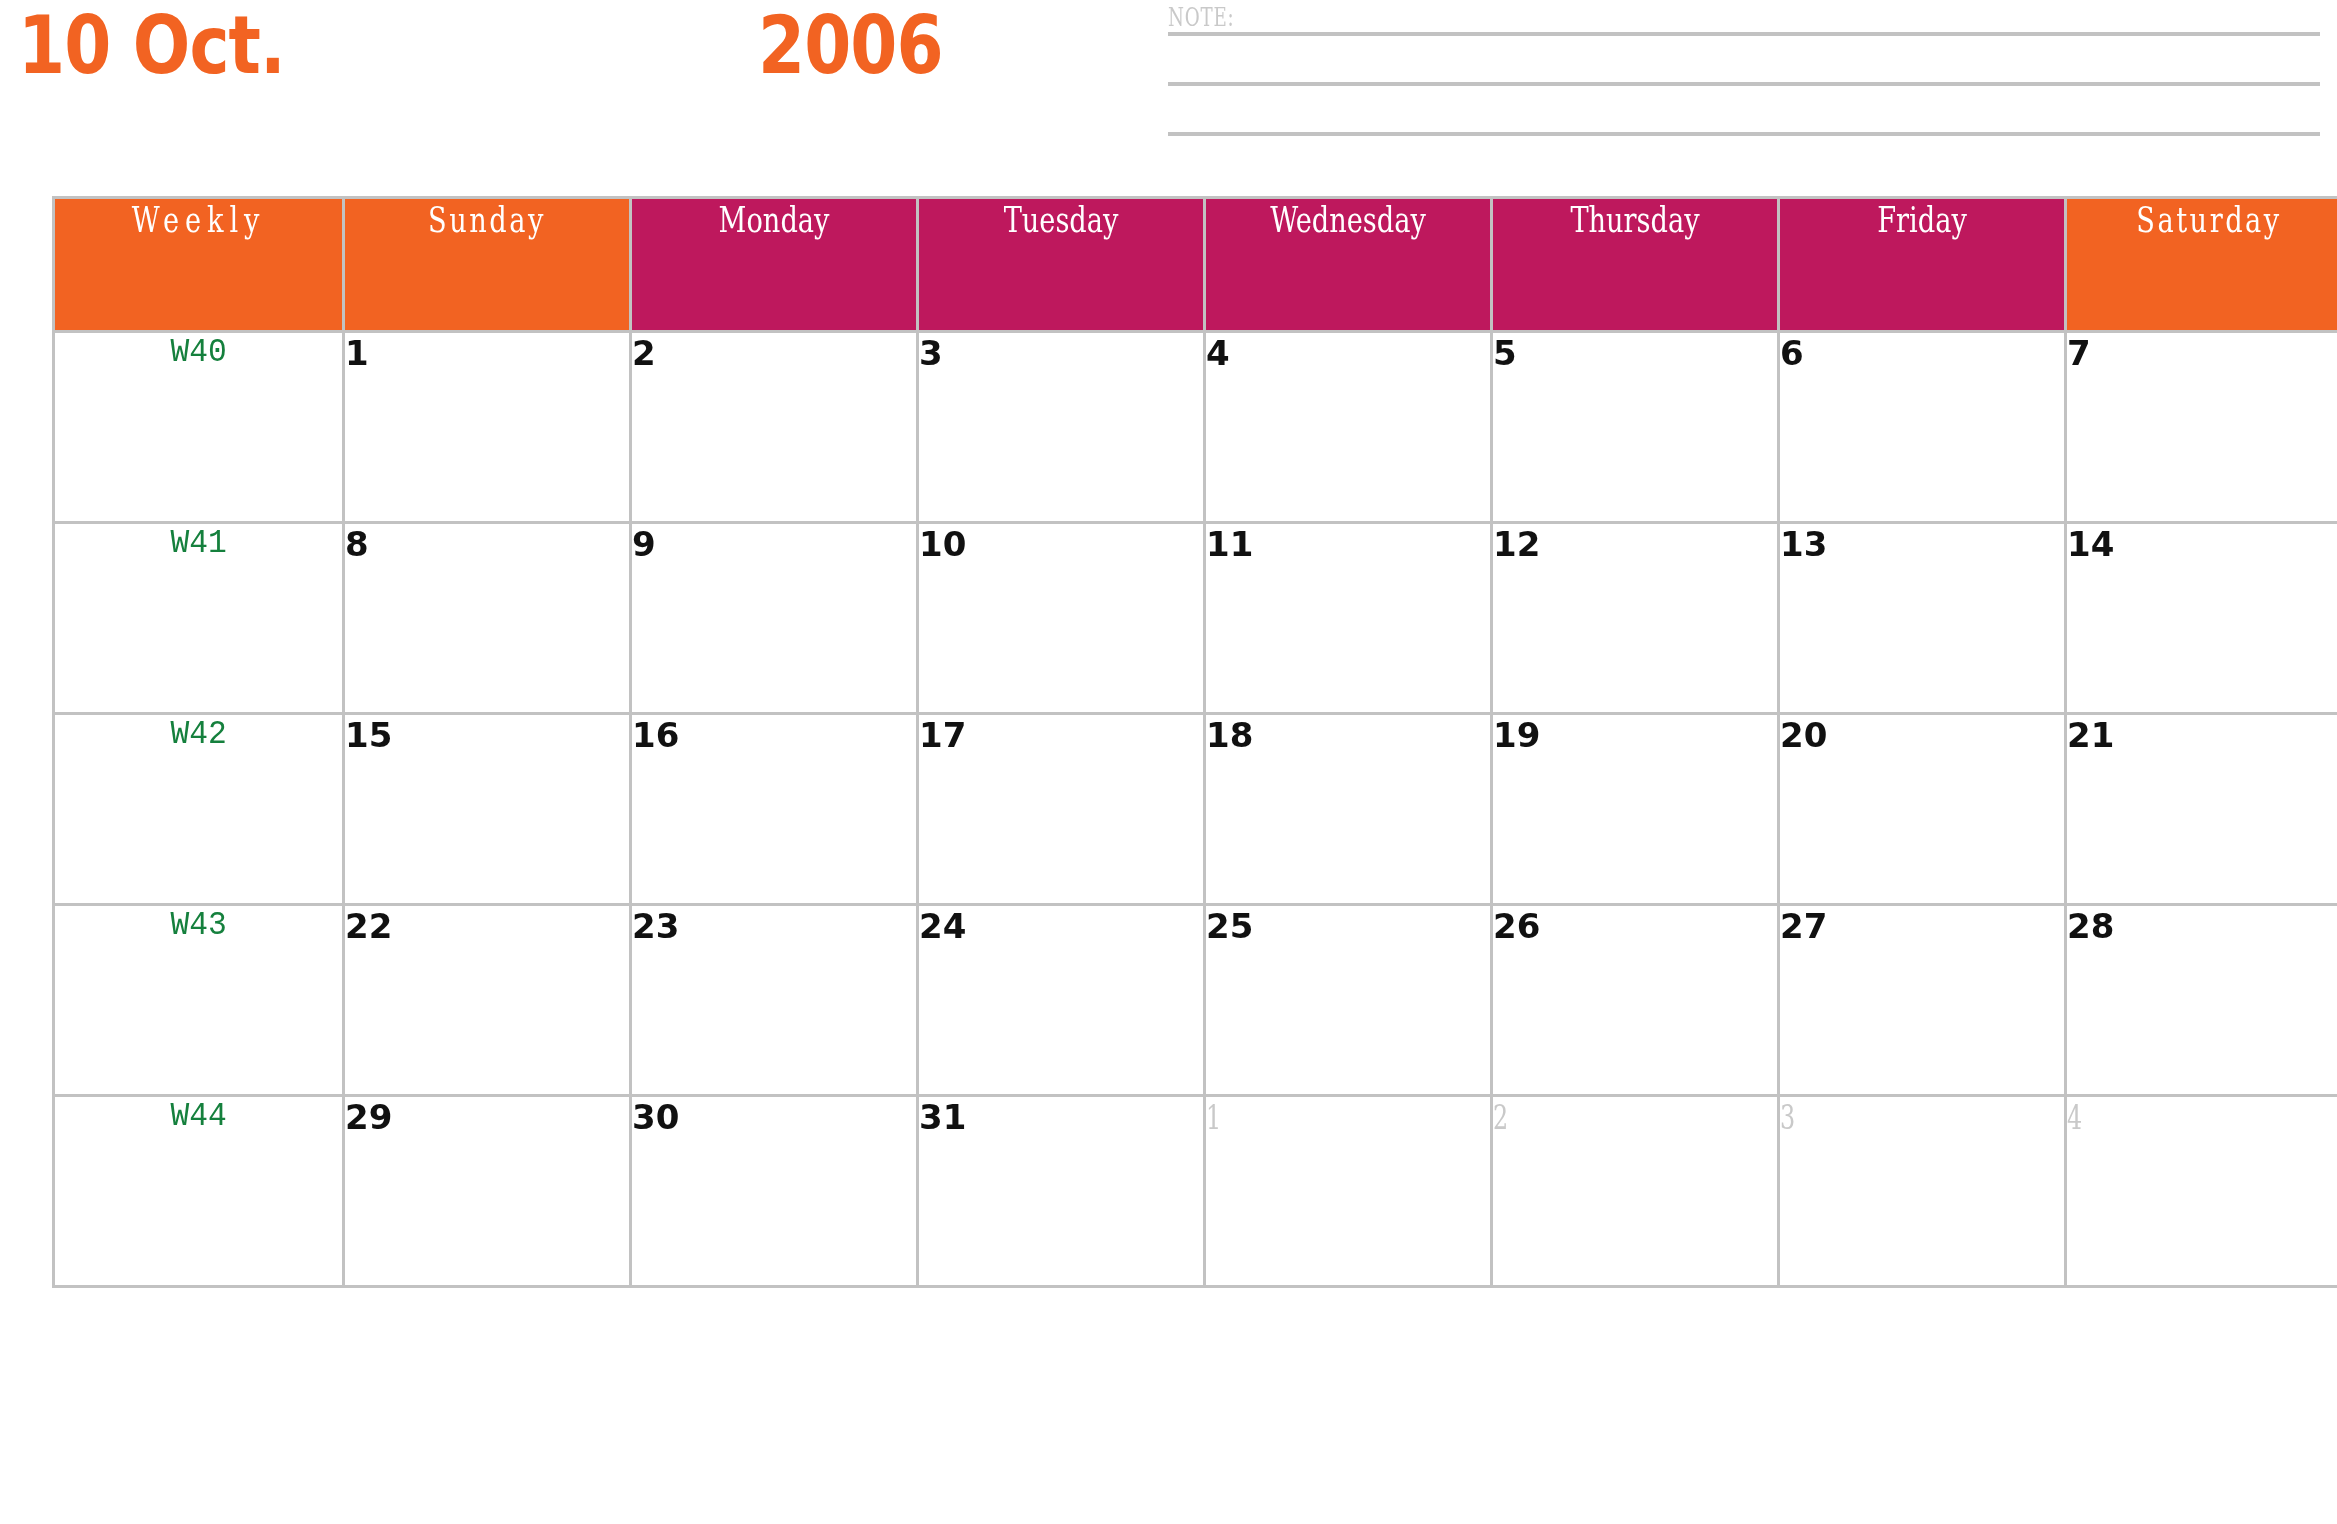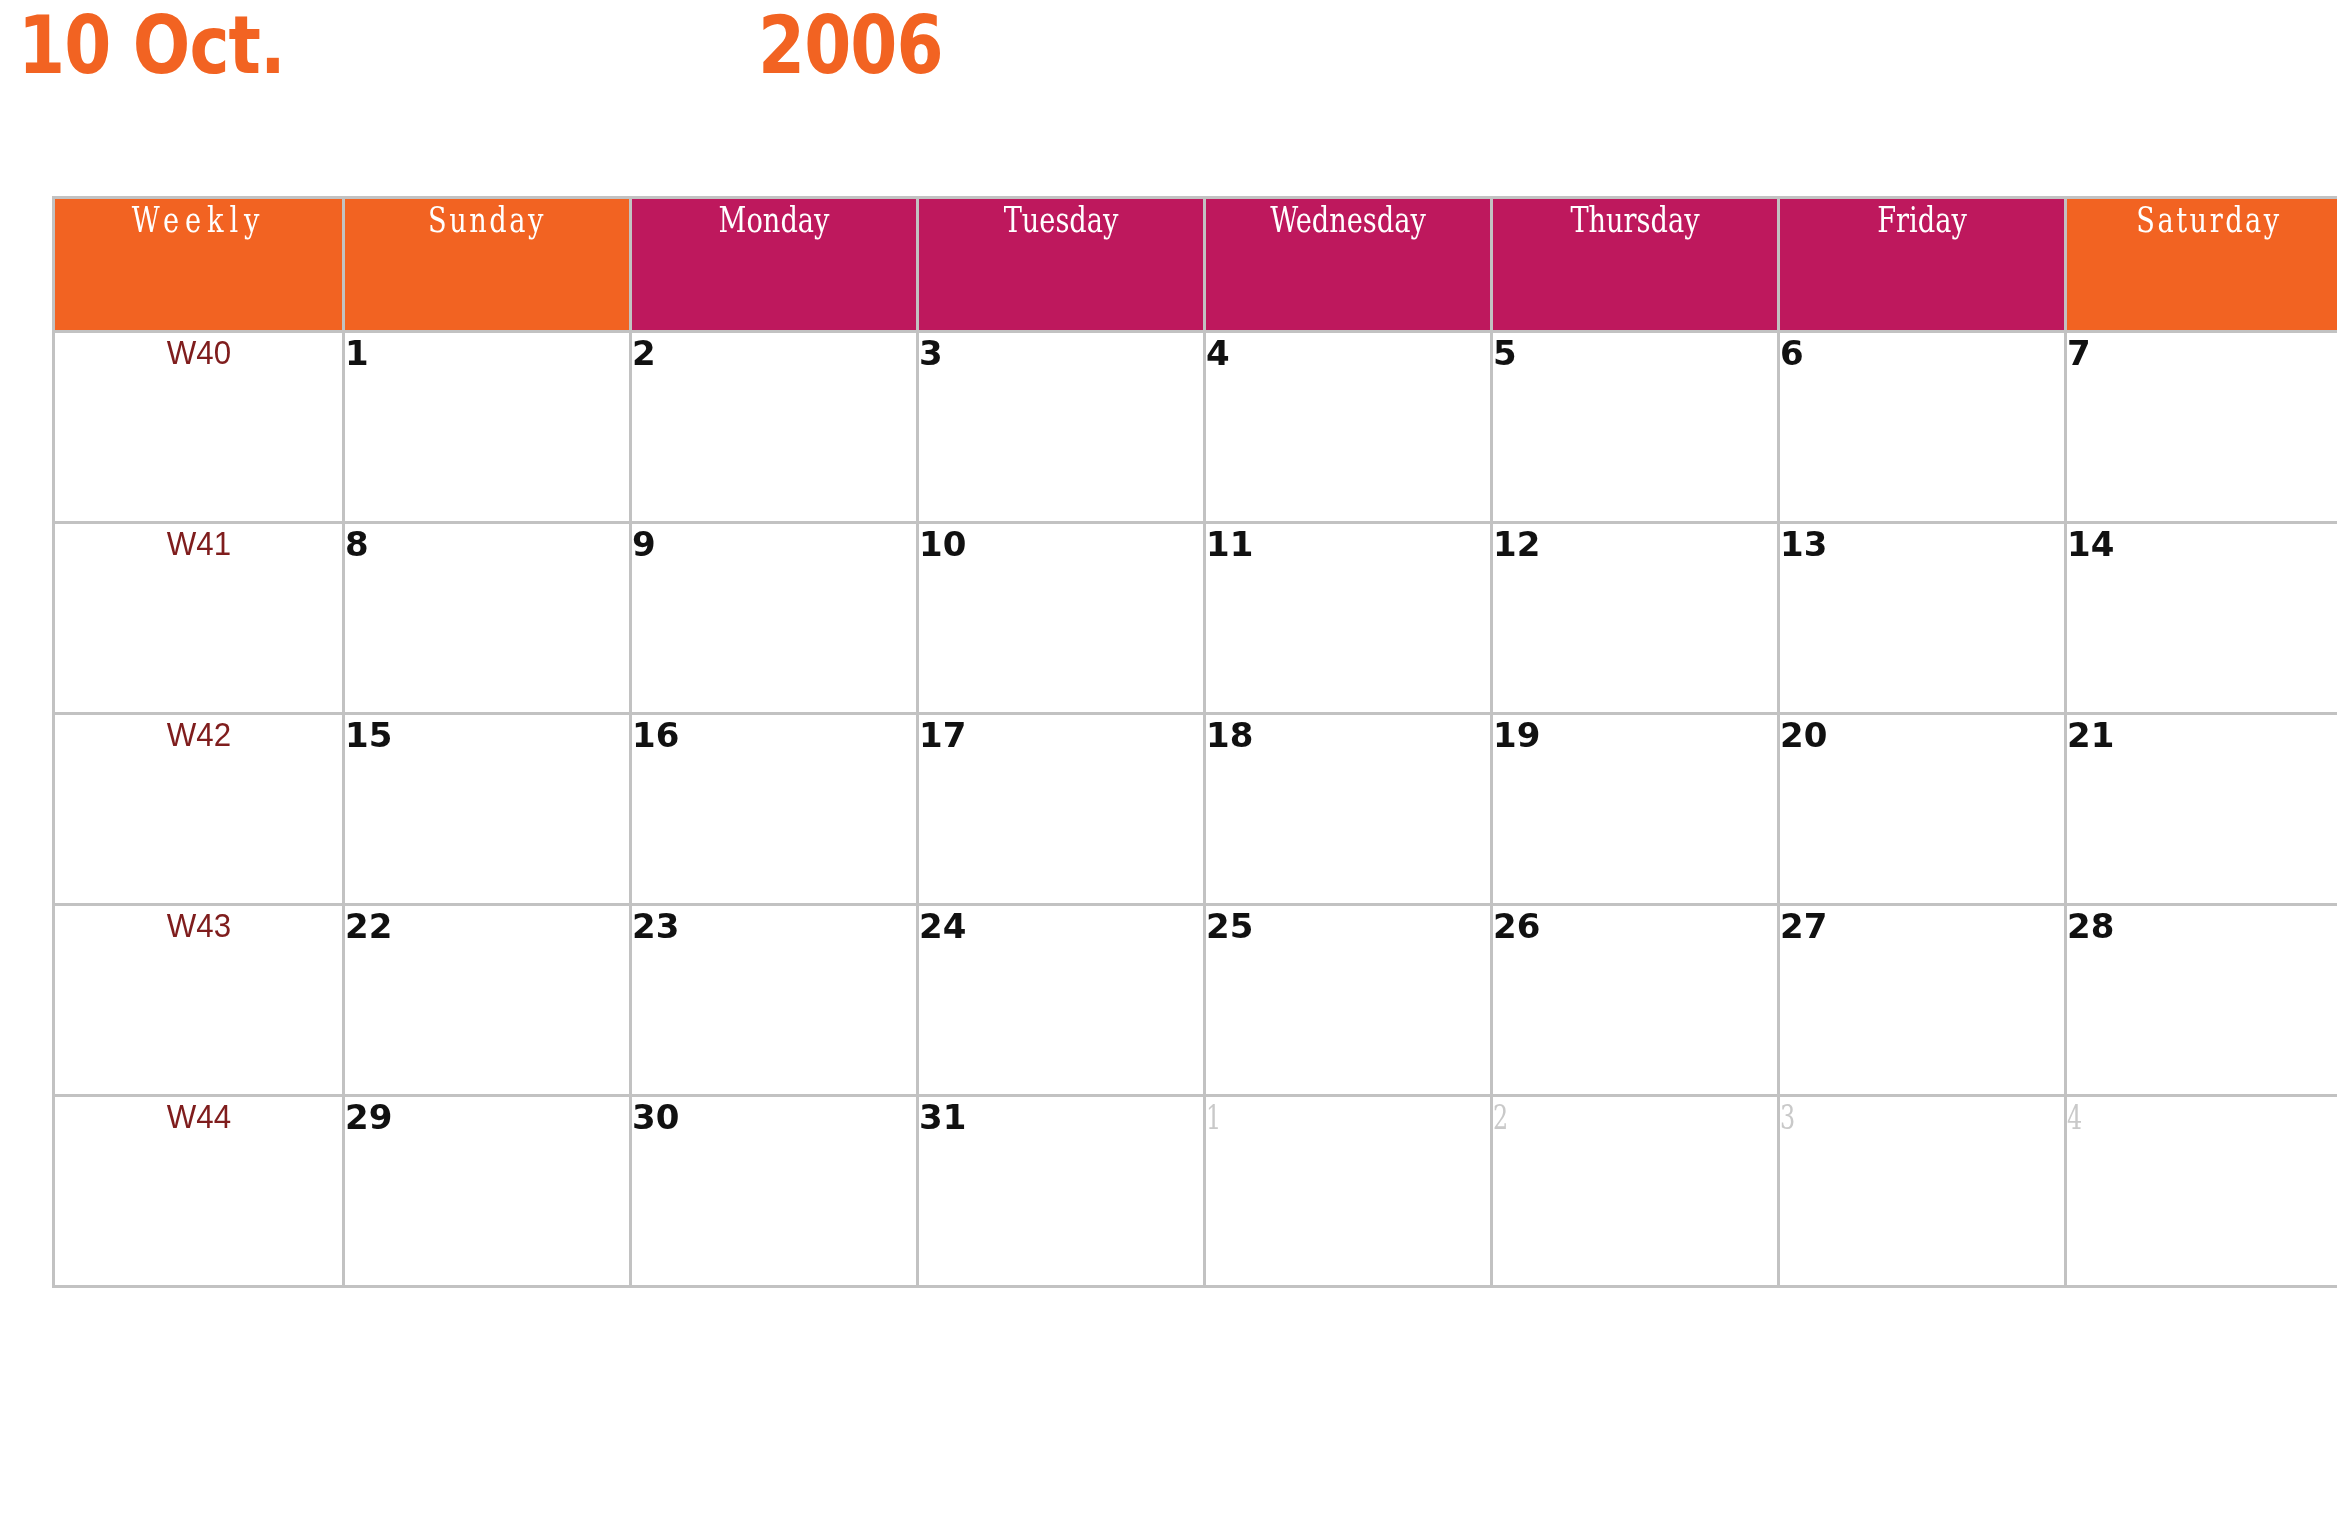--- a/index.html
+++ b/index.html
@@ -125,23 +125,23 @@
   .hdr-sunday .hdr-inner { letter-spacing: 3px; }
   .hdr-saturday .hdr-inner { letter-spacing: 3px; }
 
   
   .wk-cell {
     height: 191px;
     text-align: center;
     vertical-align: middle;
     padding-top: 38px;
     box-sizing: border-box;
-    font-family: Liberation Sans, sans-serif;
+    font-family: Liberation Mono, monospace;
     font-size: 34px;
-    color: #7f1d1d;
+    color: #15803d;
   }
   .wk-cell .wk-inner {
     display: inline-block;
     transform: scaleX(0.92);
   }
   .wk-cell.muted {
     color: #C9C9C9;
     font-family: "DejaVu Serif Condensed", "DejaVu Serif", serif;
   }
   .wk-cell.muted .wk-inner { transform: scaleX(0.78); }
@@ -167,20 +167,28 @@
 </head>
 <body>
 
 <div class="top-bar">
 
   <div class="title-block">
     <span class="title-month">10 Oct.</span>
     <span class="title-year">2006</span>
   </div>
 
+  <div class="note-block">
+    <div class="note-label">NOTE:</div>
+    <div class="note-line"></div>
+    <div class="note-gap"></div>
+    <div class="note-line"></div>
+    <div class="note-gap"></div>
+    <div class="note-line"></div>
+  </div>
 
 </div>
 
 <table class="cal">
   <colgroup>
     <col class="col-weekly">
     <col class="col-day">
       <col class="col-day">
       <col class="col-day">
     <col class="col-day">

